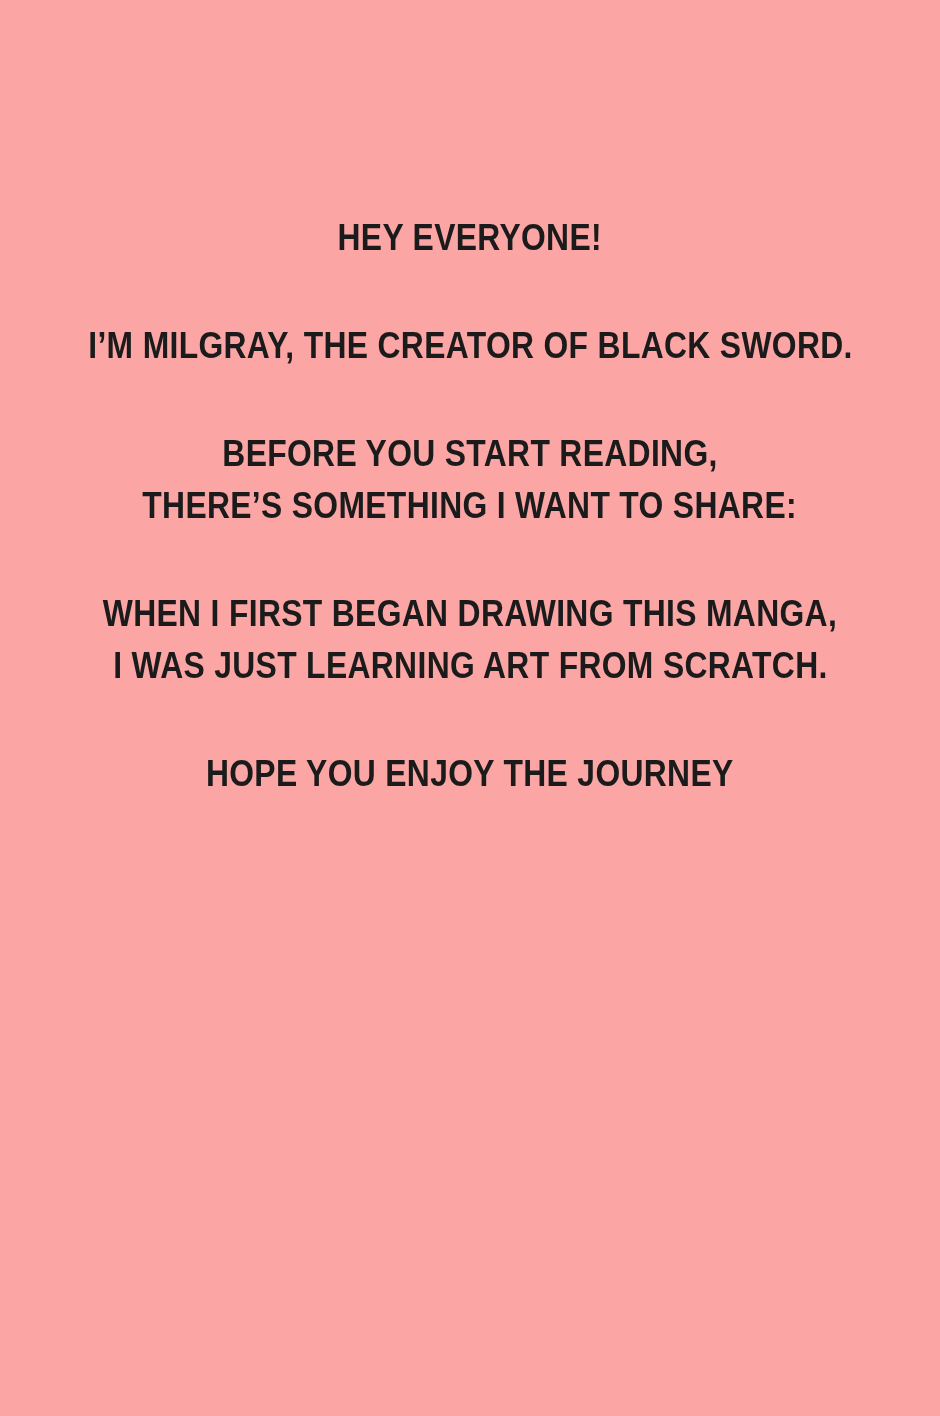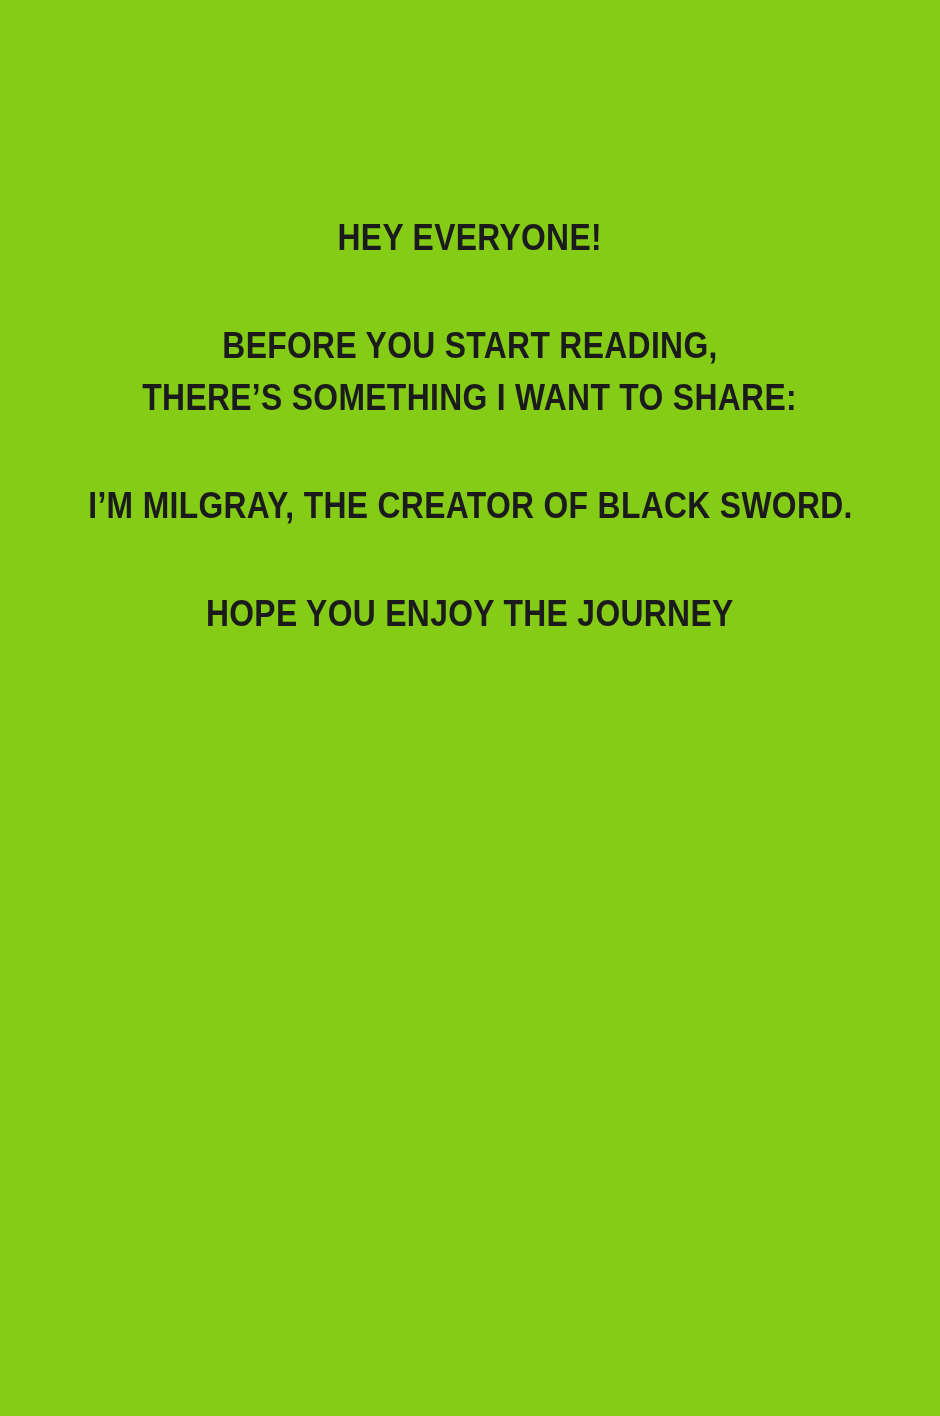--- a/index.html
+++ b/index.html
@@ -10,21 +10,21 @@
     width: 940px;
     height: 1416px;
     background: #f4f4f2;
     font-family: "Liberation Sans", sans-serif;
     overflow: hidden;
   }
   .page {
     position: relative;
     width: 940px;
     height: 1416px;
-    background: #84cc16;
+    background: #fca5a5;
     box-sizing: border-box;
     display: flex;
     flex-direction: column;
     align-items: center;
     justify-content: flex-start;
   }
   .message-block {
     width: 100%;
     margin-top: 212px;
     display: flex;
@@ -59,28 +59,32 @@
 <body>
 
 <div class="page">
   <div class="message-block">
 
     <div class="para">
       <span class="line">HEY EVERYONE!</span>
     </div>
 
     <div class="para">
+      <span class="line">I’M MILGRAY, THE CREATOR OF BLACK SWORD.</span>
+    </div>
+
+    <div class="para">
       <span class="line">BEFORE YOU START READING,</span>
       <span class="line">THERE’S SOMETHING I WANT TO SHARE:</span>
     </div>
 
     <div class="para">
-      <span class="line">I’M MILGRAY, THE CREATOR OF BLACK SWORD.</span>
+      <span class="line">WHEN I FIRST BEGAN DRAWING THIS MANGA,</span>
+      <span class="line">I WAS JUST LEARNING ART FROM SCRATCH.</span>
     </div>
-
 
 
 
     <div class="para">
       <span class="line">HOPE YOU ENJOY THE JOURNEY</span>
     </div>
 
   </div>
 </div>
 

